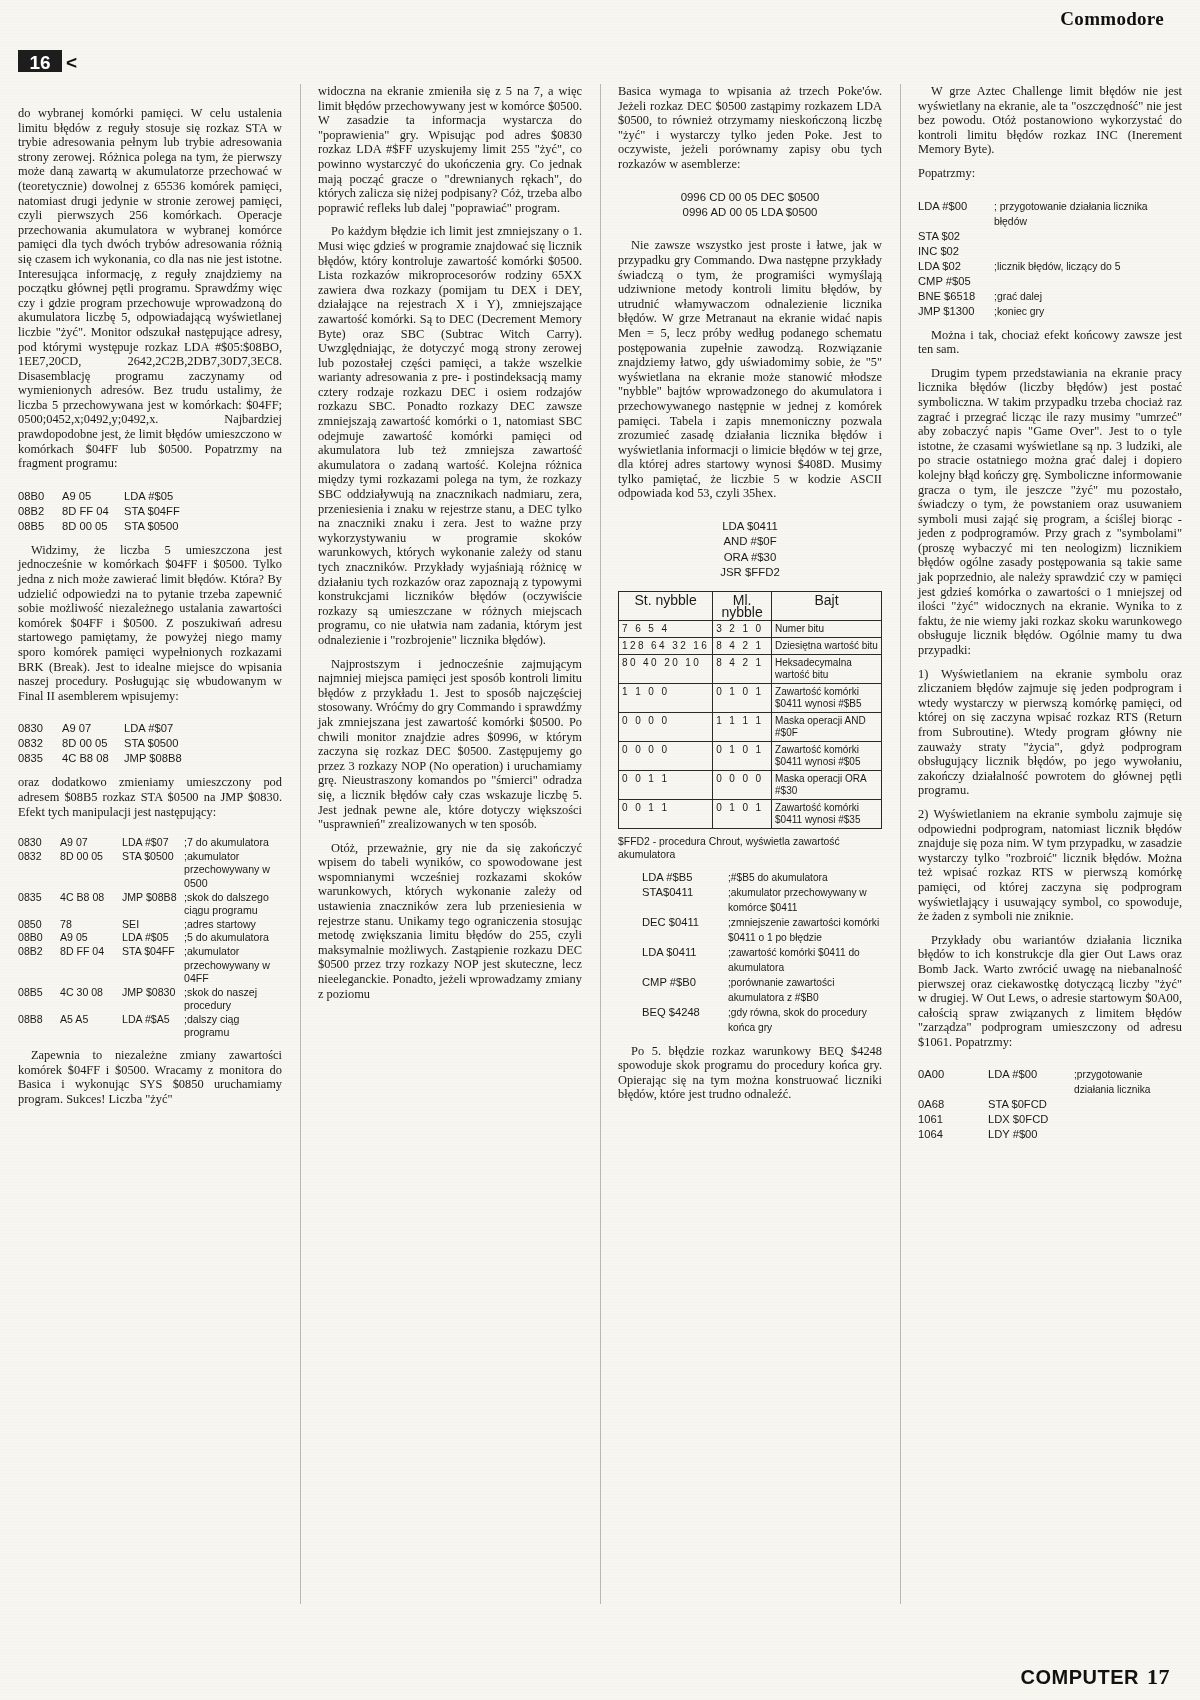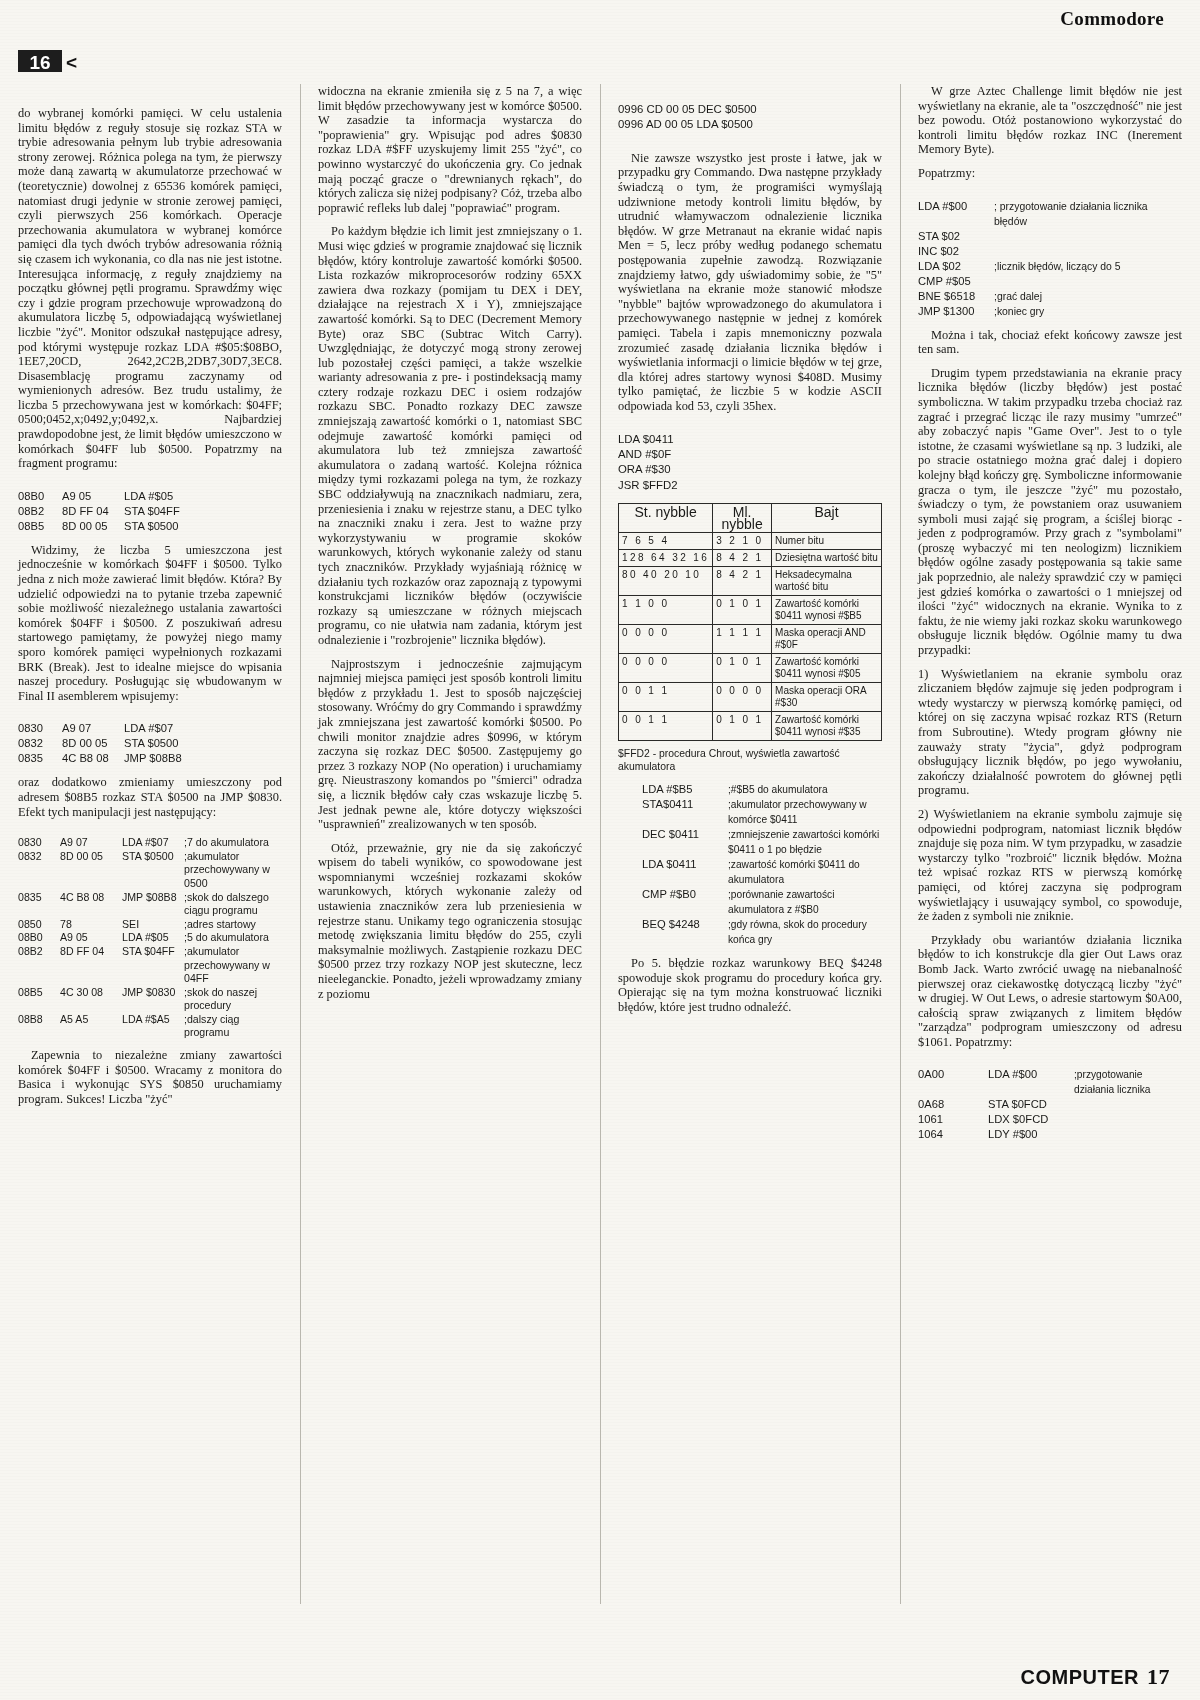--- a/index.html
+++ b/index.html
@@ -79,21 +79,21 @@
     font-size:10.6px;line-height:13.6px;text-align:left;margin:8px 0;
   }
   .codewrap .r{display:flex;}
   .codewrap .a{width:42px;flex:none;}
   .codewrap .b{width:62px;flex:none;}
   .codewrap .m{width:62px;flex:none;}
   .codewrap .c{flex:1 1 auto;}
   
   .block{
     font-family:"Liberation Sans", sans-serif;
-    font-size:11.4px;line-height:15.4px;text-align:left;margin:9px 0;
+    font-size:11.4px;line-height:15.4px;text-align:center;margin:9px 0;
   }
   
   table.nyb{
     border-collapse:collapse;
     width:100%;
     font-family:"Liberation Sans", sans-serif;
     font-size:10px;
     margin:10px 0 6px 0;
   }
   table.nyb th, table.nyb td{
@@ -223,20 +223,21 @@
         <p>widoczna na ekranie zmieniła się z 5 na 7, a więc limit błędów przechowywany jest w komórce $0500. W zasadzie ta informacja wystarcza do "poprawienia" gry. Wpisując pod adres $0830 rozkaz LDA #$FF uzyskujemy limit 255 "żyć", co powinno wystarczyć do ukończenia gry. Co jednak mają począć gracze o "drewnianych rękach", do których zalicza się niżej podpisany? Cóż, trzeba albo poprawić refleks lub dalej "poprawiać" program.</p>
         <div class="sp"></div>
         <p class="ind">Po każdym błędzie ich limit jest zmniejszany o 1. Musi więc gdzieś w programie znajdować się licznik błędów, który kontroluje zawartość komórki $0500. Lista rozkazów mikroprocesorów rodziny 65XX zawiera dwa rozkazy (pomijam tu DEX i DEY, działające na rejestrach X i Y), zmniejszające zawartość komórki. Są to DEC (Decrement Memory Byte) oraz SBC (Subtrac Witch Carry). Uwzględniając, że dotyczyć mogą strony zerowej lub pozostałej części pamięci, a także wszelkie warianty adresowania z pre- i postindeksacją mamy cztery rodzaje rozkazu DEC i osiem rodzajów rozkazu SBC. Ponadto rozkazy DEC zawsze zmniejszają zawartość komórki o 1, natomiast SBC odejmuje zawartość komórki pamięci od akumulatora lub też zmniejsza zawartość akumulatora o zadaną wartość. Kolejna różnica między tymi rozkazami polega na tym, że rozkazy SBC oddziaływują na znacznikach nadmiaru, zera, przeniesienia i znaku w rejestrze stanu, a DEC tylko na znaczniki znaku i zera. Jest to ważne przy wykorzystywaniu w programie skoków warunkowych, których wykonanie zależy od stanu tych znaczników. Przykłady wyjaśniają różnicę w działaniu tych rozkazów oraz zapoznają z typowymi konstrukcjami liczników błędów (oczywiście rozkazy są umieszczane w różnych miejscach programu, co nie ułatwia nam zadania, którym jest odnalezienie i "rozbrojenie" licznika błędów).</p>
         <div class="sp"></div>
         <p class="ind">Najprostszym i jednocześnie zajmującym najmniej miejsca pamięci jest sposób kontroli limitu błędów z przykładu 1. Jest to sposób najczęściej stosowany. Wróćmy do gry Commando i sprawdźmy jak zmniejszana jest zawartość komórki $0500. Po chwili monitor znajdzie adres $0996, w którym zaczyna się rozkaz DEC $0500. Zastępujemy go przez 3 rozkazy NOP (No operation) i uruchamiamy grę. Nieustraszony komandos po "śmierci" odradza się, a licznik błędów cały czas wskazuje liczbę 5. Jest jednak pewne ale, które dotyczy większości "usprawnień" zrealizowanych w ten sposób.</p>
         <div class="sp"></div>
         <p class="ind">Otóż, przeważnie, gry nie da się zakończyć wpisem do tabeli wyników, co spowodowane jest wspomnianymi wcześniej rozkazami skoków warunkowych, których wykonanie zależy od ustawienia znaczników zera lub przeniesienia w rejestrze stanu. Unikamy tego ograniczenia stosując metodę zwiększania limitu błędów do 255, czyli maksymalnie możliwych. Zastąpienie rozkazu DEC $0500 przez trzy rozkazy NOP jest skuteczne, lecz nieeleganckie. Ponadto, jeżeli wprowadzamy zmiany z poziomu</p>
         <div class="sp"></div>
       </div>
     <div class="col" id="c3">
+        <p>Basica wymaga to wpisania aż trzech Poke'ów. Jeżeli rozkaz DEC $0500 zastąpimy rozkazem LDA $0500, to również otrzymamy nieskończoną liczbę "żyć" i wystarczy tylko jeden Poke. Jest to oczywiste, jeżeli porównamy zapisy obu tych rozkazów w asemblerze:</p>
         <div class="sp"></div>
         <div class="block">
           <div>0996  CD 00 05  DEC $0500</div>
           <div>0996  AD 00 05  LDA $0500</div>
         </div>
         <div class="sp"></div>
         <p class="ind">Nie zawsze wszystko jest proste i łatwe, jak w przypadku gry Commando. Dwa następne przykłady świadczą o tym, że programiści wymyślają udziwnione metody kontroli limitu błędów, by utrudnić włamywaczom odnalezienie licznika błędów. W grze Metranaut na ekranie widać napis Men = 5, lecz próby według podanego schematu postępowania zupełnie zawodzą. Rozwiązanie znajdziemy łatwo, gdy uświadomimy sobie, że "5" wyświetlana na ekranie może stanowić młodsze "nybble" bajtów wprowadzonego do akumulatora i przechowywanego następnie w jednej z komórek pamięci. Tabela i zapis mnemoniczny pozwala zrozumieć zasadę działania licznika błędów i wyświetlania informacji o limicie błędów w tej grze, dla której adres startowy wynosi $408D. Musimy tylko pamiętać, że liczbie 5 w kodzie ASCII odpowiada kod 53, czyli 35hex.</p>
         <div class="sp"></div>
         <div class="block">
           <div>LDA $0411</div>

